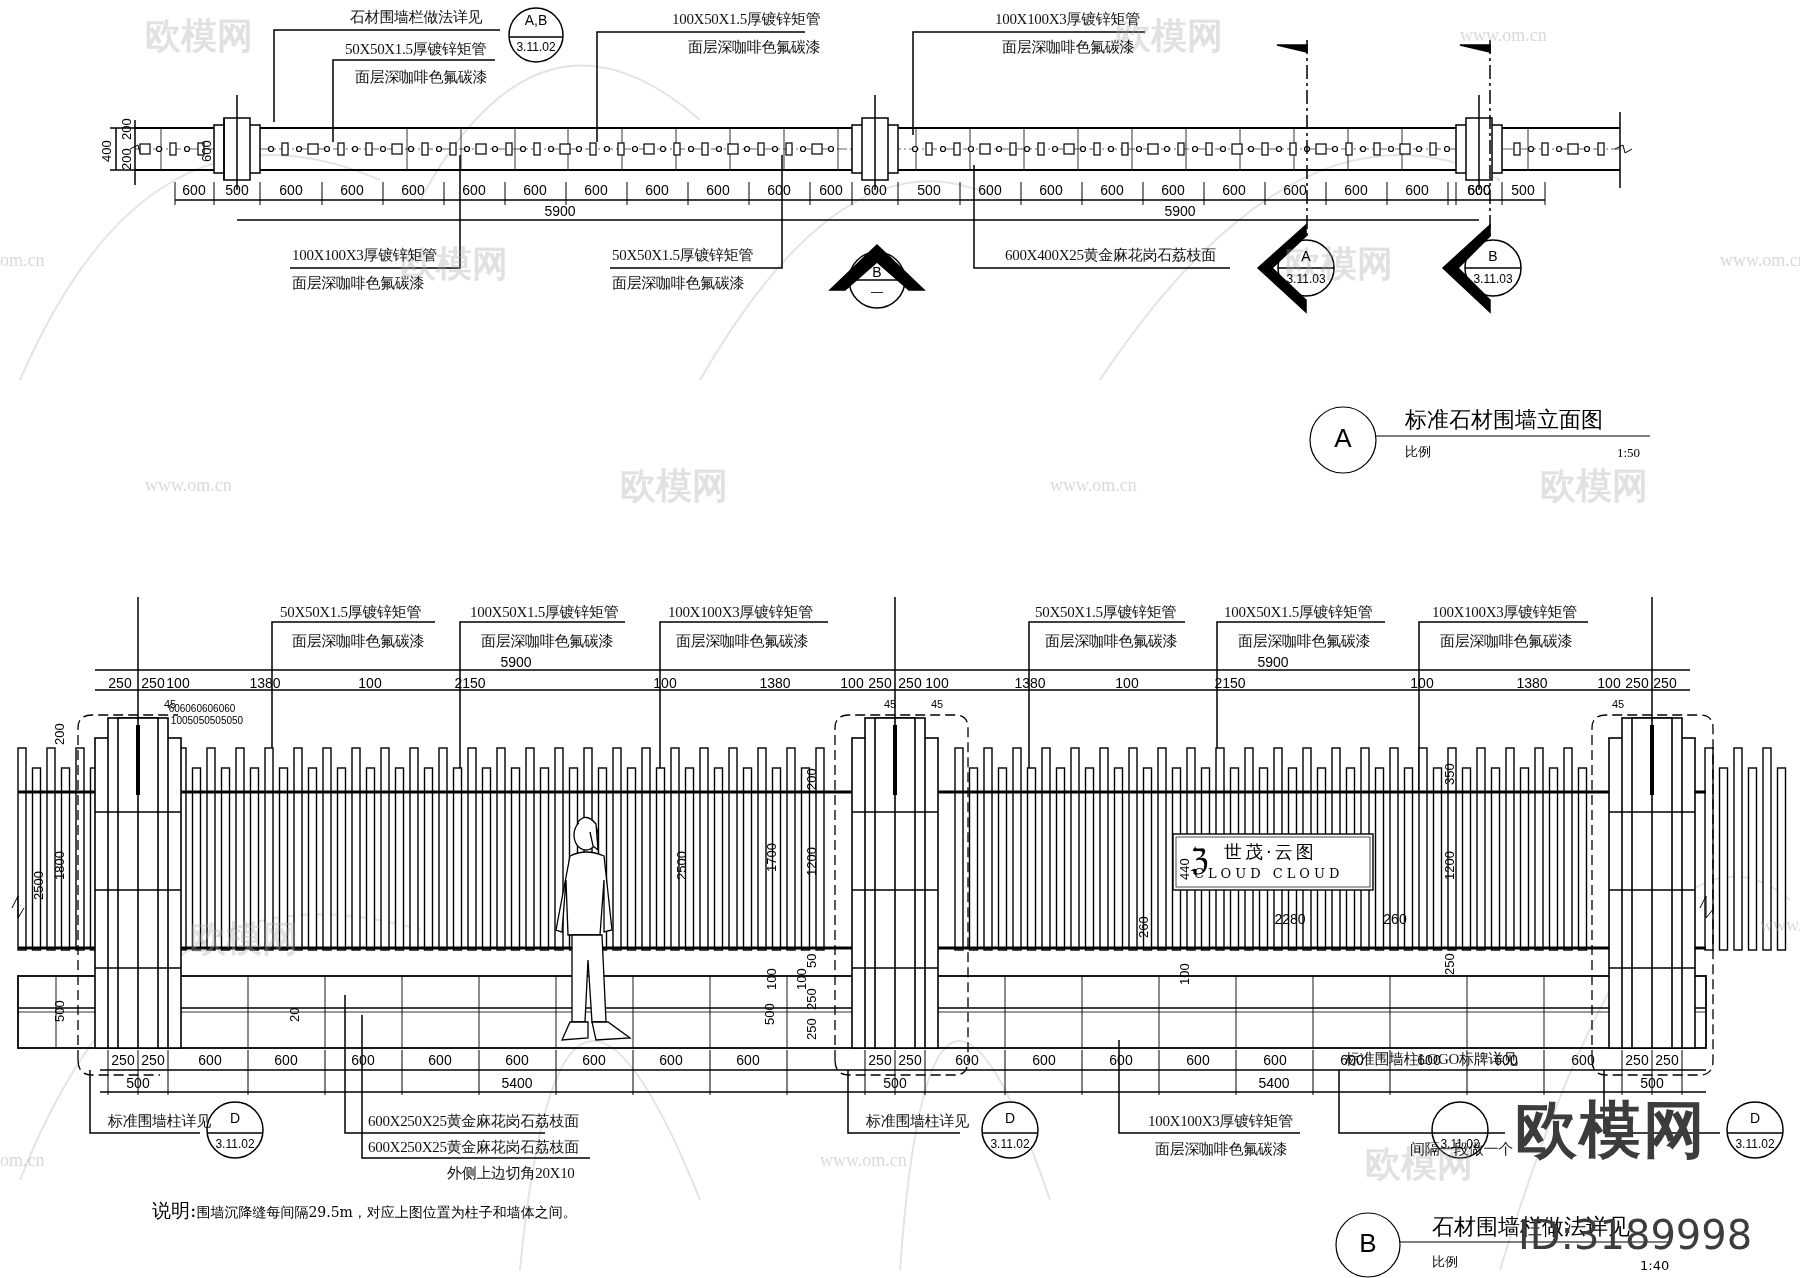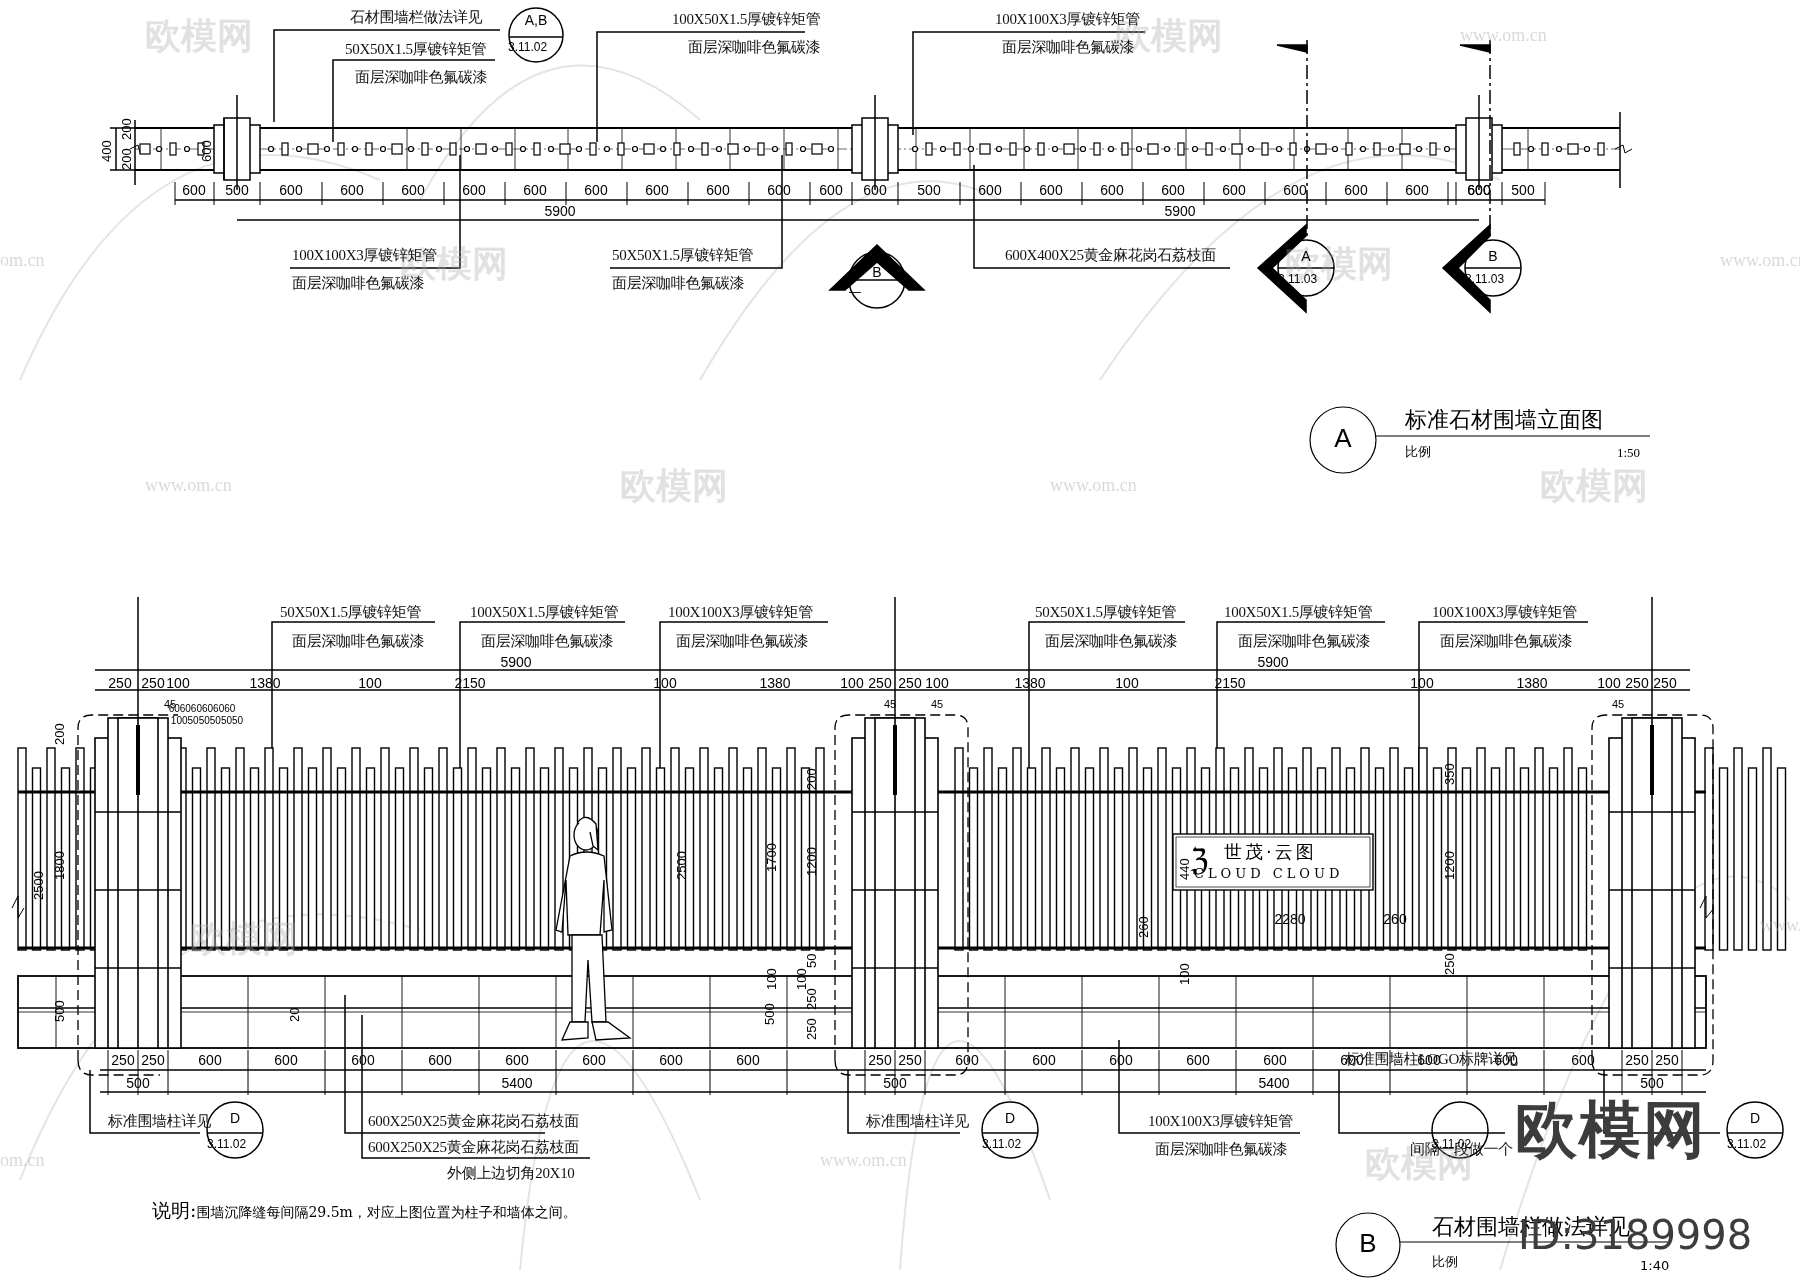--- a/index.html
+++ b/index.html
@@ -4,21 +4,21 @@
 <style>
   html,body{margin:0;padding:0;background:#fff;}
   body{width:1800px;height:1278px;position:relative;overflow:hidden;font-family:"DejaVu Sans",sans-serif;color:#000;}
   #canvas{position:absolute;left:0;top:0;width:1800px;height:1278px;}
   .lbl{position:absolute;font-family:Liberation Serif, serif;font-size:15px;white-space:nowrap;line-height:18px;color:#111;letter-spacing:-0.3px;}
   .dim{position:absolute;font-family:"Liberation Sans",sans-serif;font-size:14px;white-space:nowrap;line-height:14px;color:#000;transform:translateX(-50%);}
   .dimv{position:absolute;font-family:"Liberation Sans",sans-serif;font-size:13px;white-space:nowrap;line-height:13px;transform:rotate(-90deg);transform-origin:left top;}
   .title{position:absolute;font-family:"DejaVu Serif",serif;font-size:22px;white-space:nowrap;}
   .small{position:absolute;font-family:"DejaVu Sans",sans-serif;font-size:13px;white-space:nowrap;}
   .circ-top{position:absolute;font-family:"Liberation Sans",sans-serif;font-size:14px;text-align:center;width:56px;}
-  .circ-bot{position:absolute;font-family:"Liberation Sans",sans-serif;font-size:12px;text-align:left;width:56px;}
+  .circ-bot{position:absolute;font-family:"Liberation Sans",sans-serif;font-size:12px;text-align:center;width:56px;}
   .bigletter{position:absolute;font-family:"Liberation Sans",sans-serif;font-size:26px;width:60px;text-align:center;}
   .wm{position:absolute;font-family:"DejaVu Sans",sans-serif;color:rgba(170,170,170,0.35);font-weight:bold;white-space:nowrap;}
   .wm-url{position:absolute;font-family:Liberation Serif, serif;color:rgba(170,170,170,0.45);font-size:18px;white-space:nowrap;}
   .brand{position:absolute;font-family:"DejaVu Sans",sans-serif;color:#3c3c3c;font-weight:bold;white-space:nowrap;}
   .note{position:absolute;font-family:"DejaVu Serif",serif;font-size:14px;white-space:nowrap;}
   .note b{font-size:19px;font-weight:normal;}
 </style>
 </head>
 <body>
 

